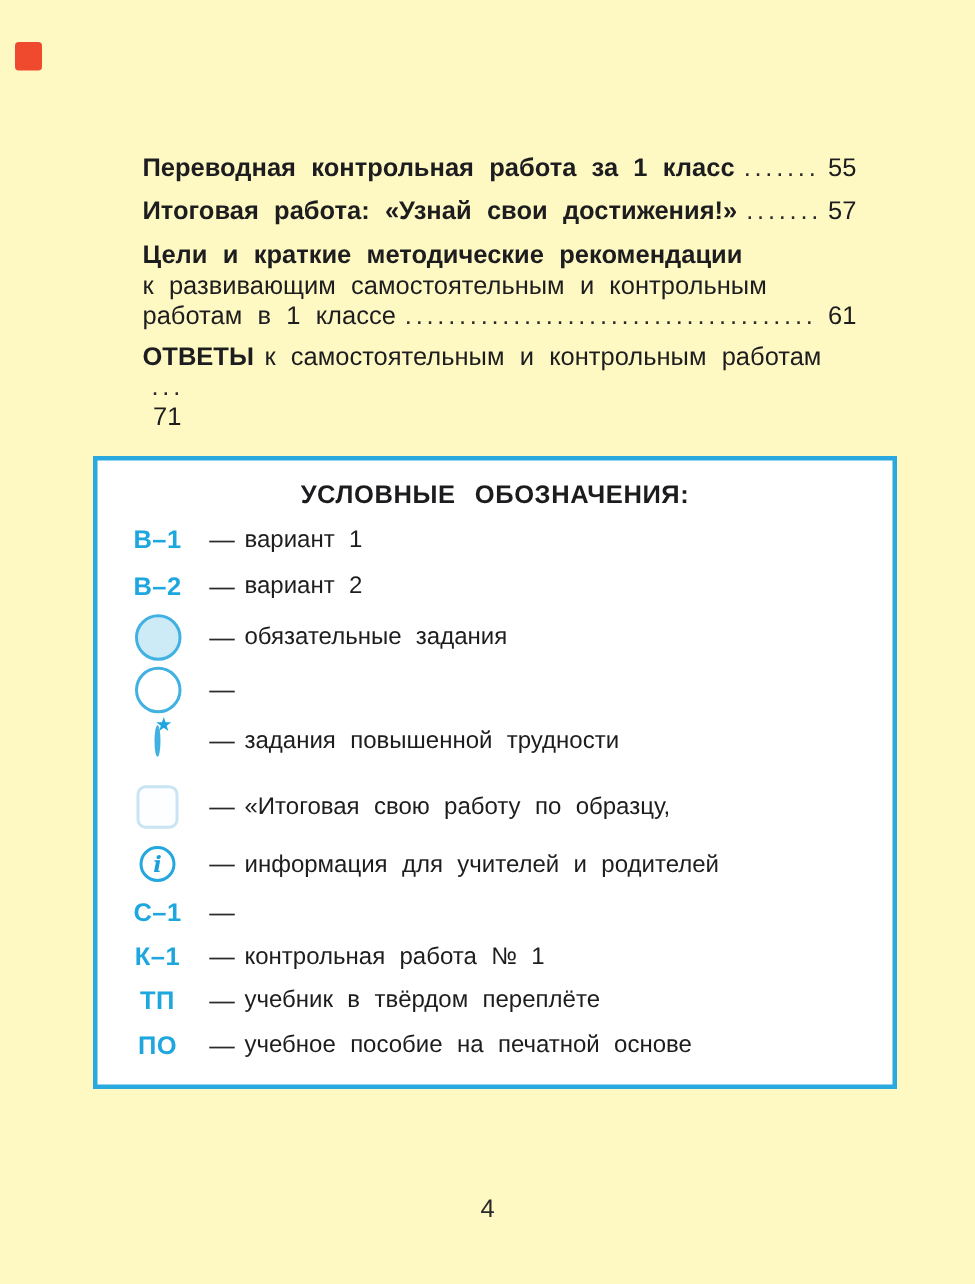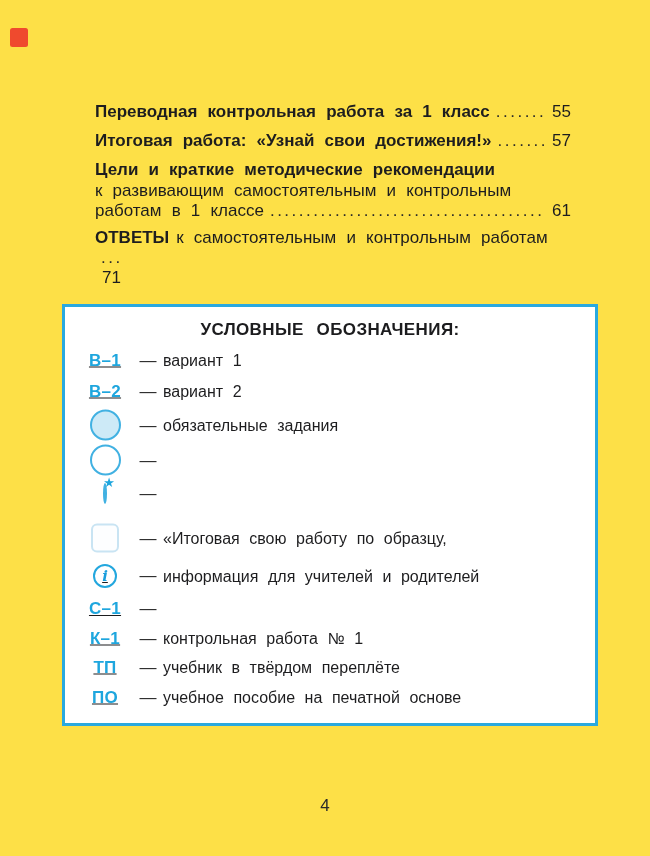--- a/index.html
+++ b/index.html
@@ -1,19 +1,19 @@
 <!DOCTYPE html>
 <html><head>
 <meta charset="utf-8">
 <style>
   html,body { margin:0; padding:0; background:#ffffff; }
   .page {
     position: relative;
     width: 650px; height: 856px;
-    background: #fde047;
+    background: #fef9c3;
     font-family: "Liberation Sans", sans-serif;
     color: #1d1d1f;
     overflow: hidden;
   }
 
   
   .red-marker {
     position: absolute; left: 10px; top: 28px;
     width: 18px; height: 19px;
     background: #ef4a2e; border-radius: 2.5px;
@@ -54,21 +54,21 @@
     text-align: center; font-weight: 700; font-size: 17px;
     letter-spacing: 0.4px; word-spacing: 0.45em; color: #1c1c1e;
   }
   .legend-row {
     position: absolute; left: 0; right: 0;
     display: flex; align-items: center;
     transform: translateY(-50%);
   }
   .sym-col {
     flex: none; width: 60px; margin-left: 10px;
-    display: flex; justify-content: center; align-items: center; text-decoration: underline;
+    display: flex; justify-content: center; align-items: center;
   }
   .dash-col {
     flex: none; width: 26px; text-align: center;
     color: #2a2a2a; font-size: 17px;
   }
   .lbl {
     font-size: 16px; line-height: 21px;
     word-spacing: 0.32em; color: #1d1d1f; padding-left: 2px;
   }
   .sym-text {
@@ -176,20 +176,21 @@
     </div>
 
     <div class="legend-row" style="top:187px">
       <span class="sym-col">
         <span class="star-wrap">
           <span class="circle"></span>
           <span class="star">★</span>
         </span>
       </span>
       <span class="dash-col">—</span>
+      <span class="lbl">задания повышенной трудности</span>
     </div>
 
     <div class="legend-row" style="top:231px">
       <span class="sym-col">
           <span class="square"></span>
         </span>
       <span class="dash-col">—</span>
       <span class="lbl"><span>«Итоговая свою работу по образцу,</span></span>
     </div>
 

